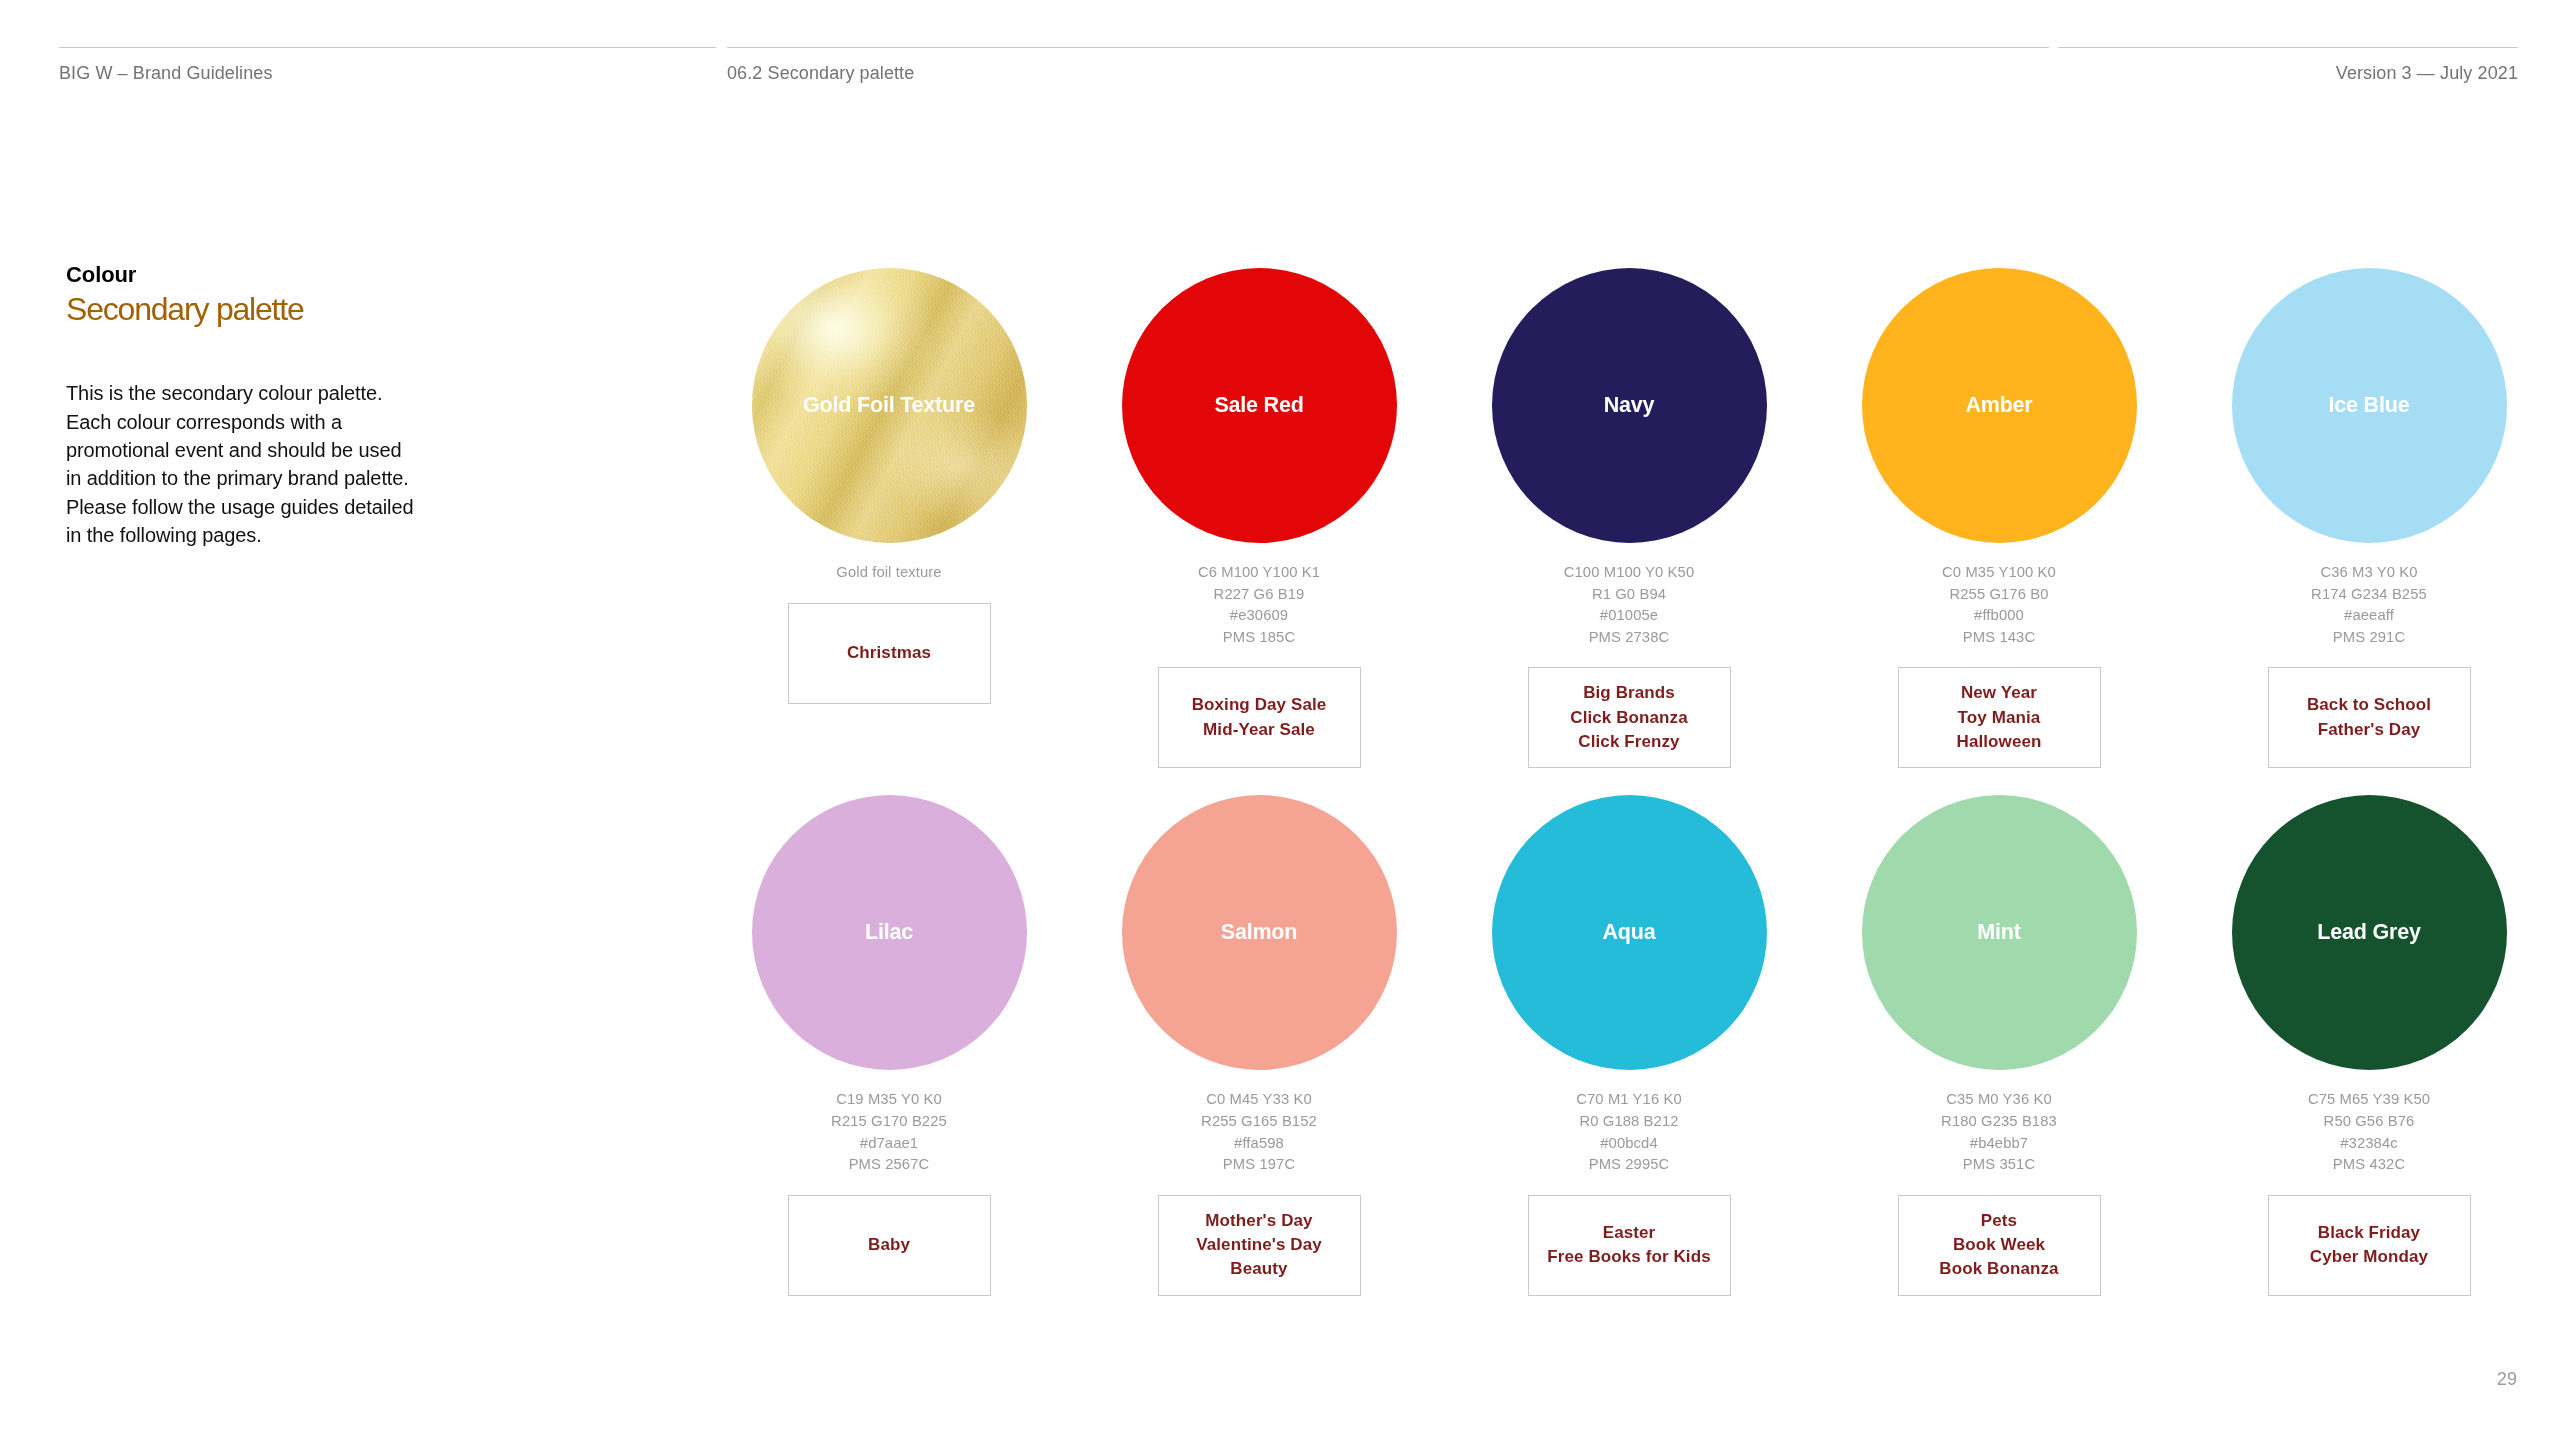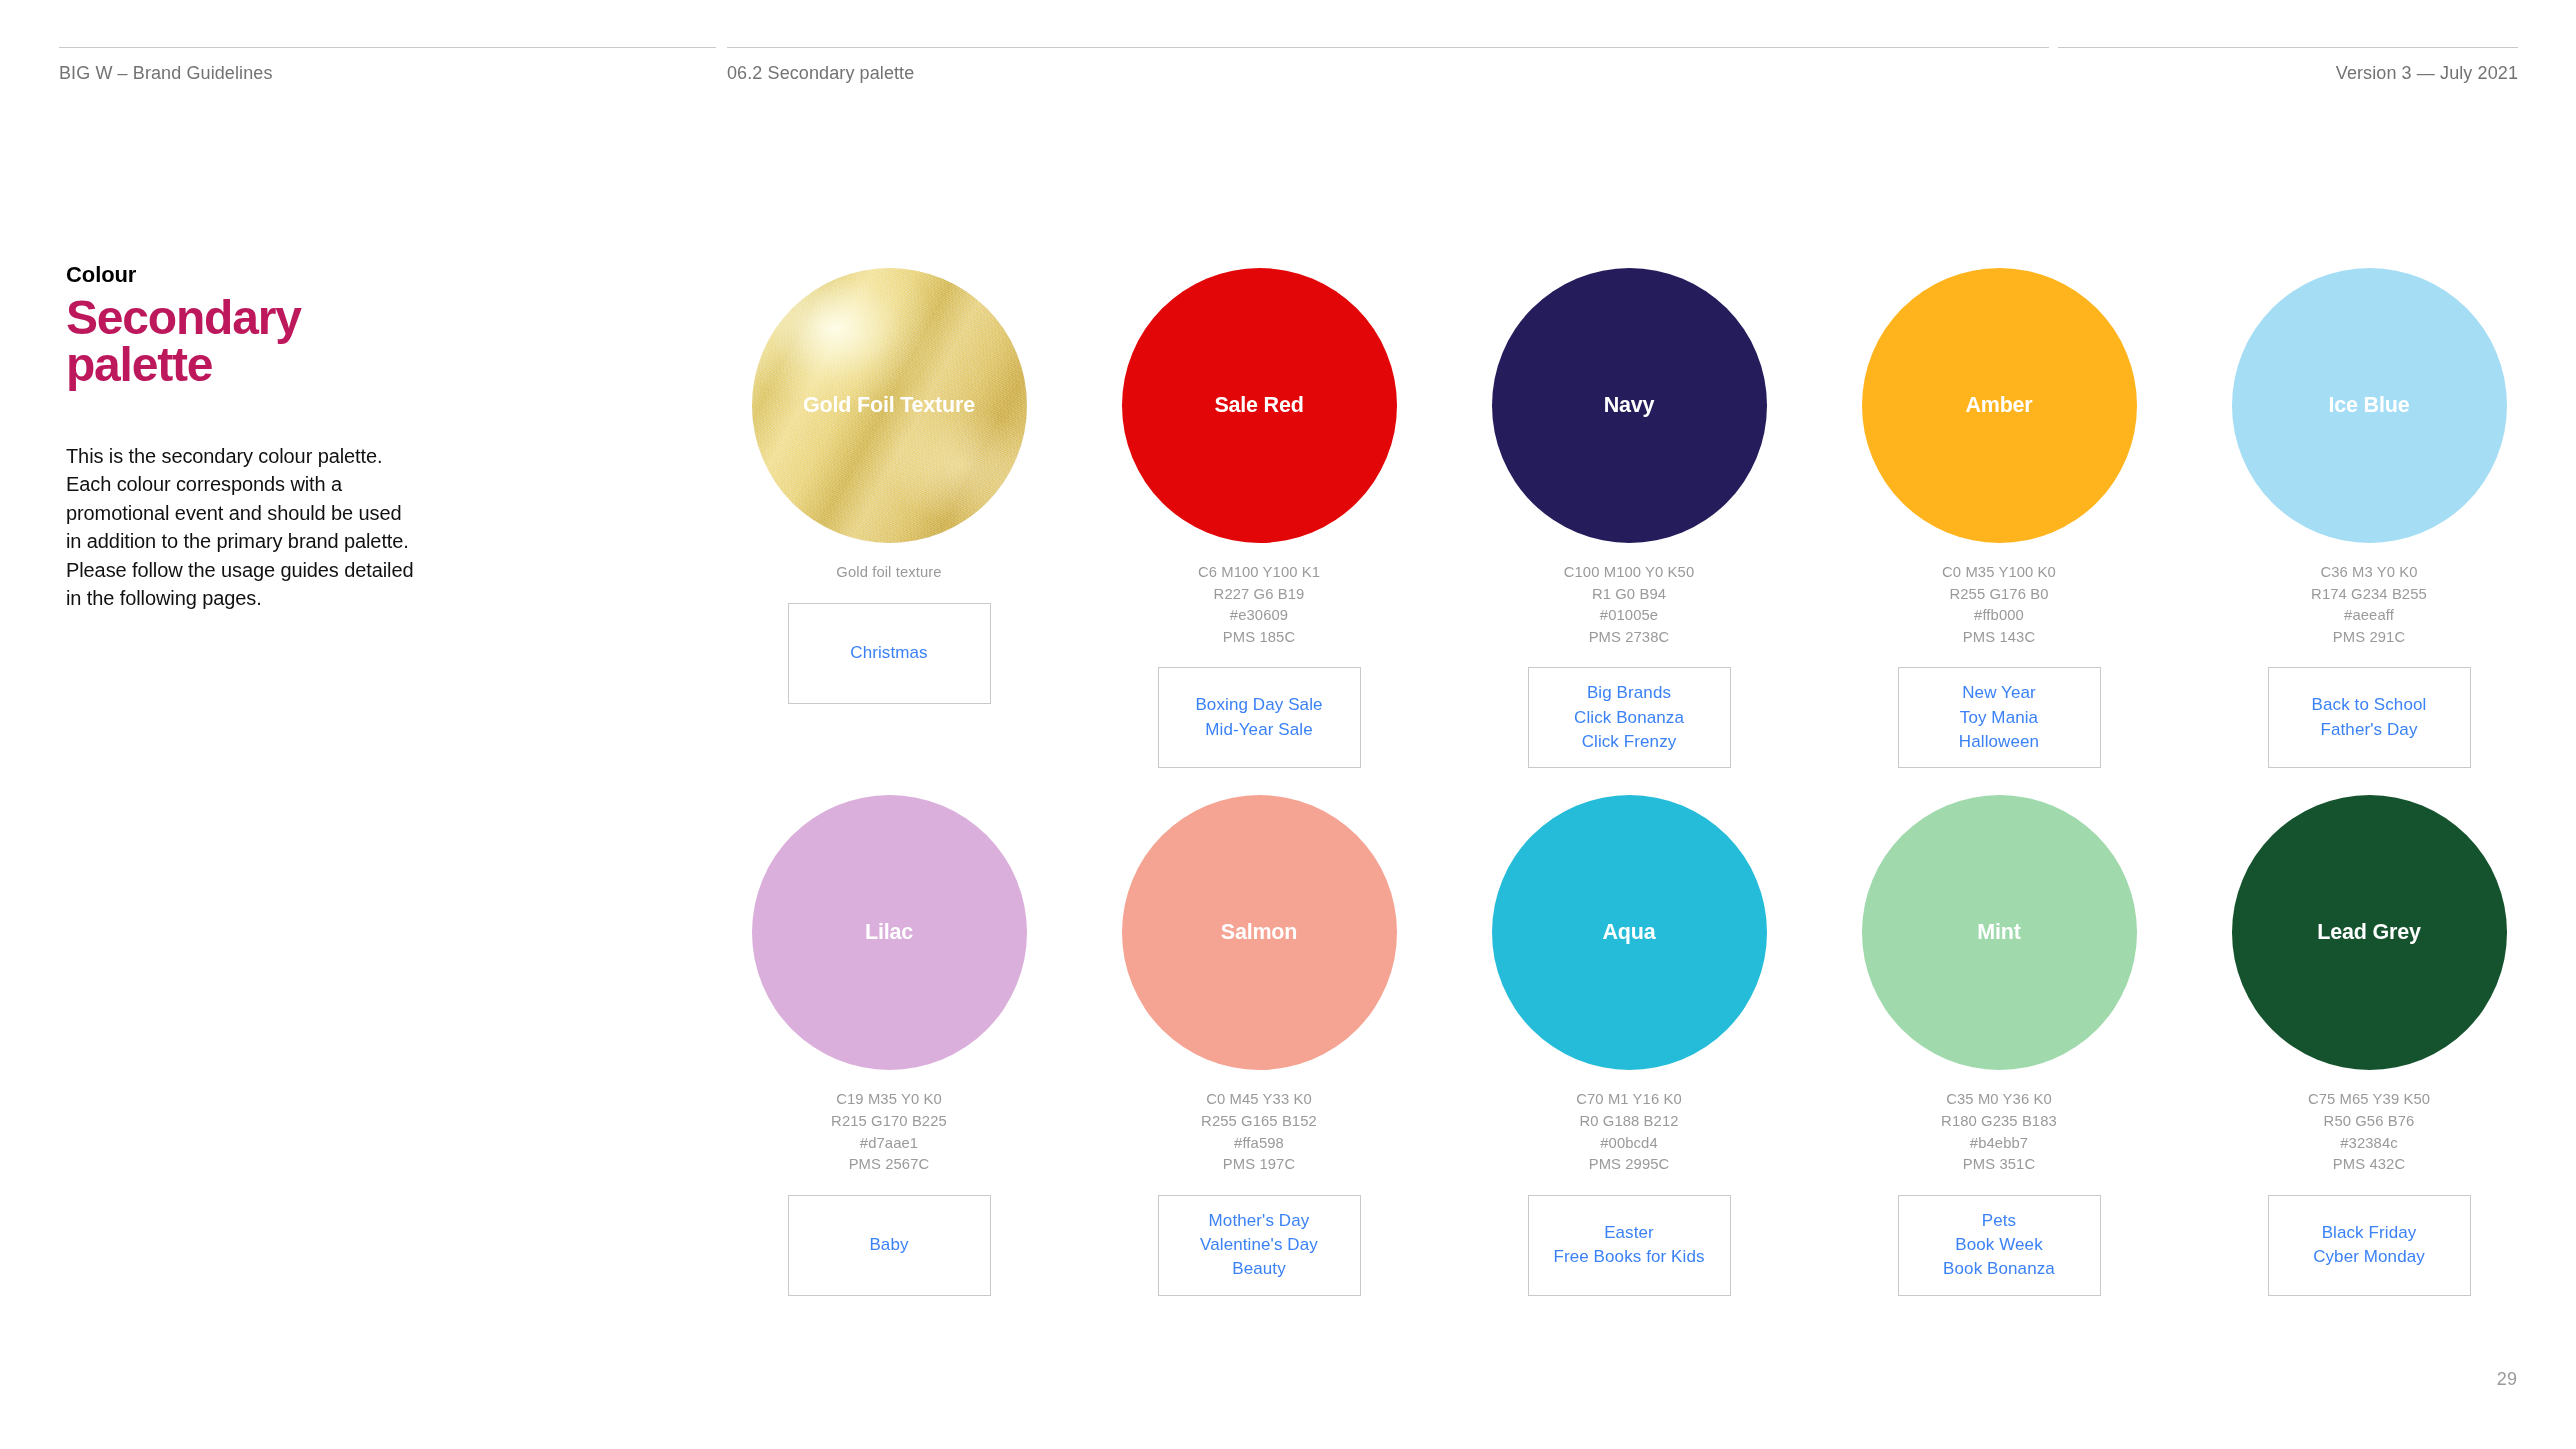--- a/index.html
+++ b/index.html
@@ -47,23 +47,23 @@
   }
   .eyebrow {
     font-size: 22px;
     font-weight: bold;
     color: #000000;
     letter-spacing: -0.1px;
     margin: 0 0 6.7px 0;
     line-height: 1.1;
   }
   .headline {
-    font-size: 48px;
-    font-weight: bold;
-    color: #be185d;
+    font-size: 32px;
+    font-weight: normal;
+    color: #a16207;
     line-height: 0.98;
     letter-spacing: -1.2px;
     margin: 0;
     max-width: 349px;
   }
   .body-copy {
     margin-top: 54px;
     font-size: 20px;
     line-height: 1.42;
     color: #111111;
@@ -162,24 +162,25 @@
     margin-top: 19px;
     border: 1.3px solid #c9c9c9;
     width: 203px;
     min-height: 101px;
     display: flex;
     align-items: center;
     justify-content: center;
     text-align: center;
     font-size: 17px;
     line-height: 1.44;
-    color: #3b82f6;
+    color: #7f1d1d;
     letter-spacing: 0.1px;
     box-sizing: border-box;
     padding: 8px 5.4px;
+    font-weight: bold;
   }
   .usage span { display: block; }
 
   
   .page-number {
     position: absolute;
     right: 59px;
     top: 1369px;
     font-size: 18px;
     color: #9a9a9a;

